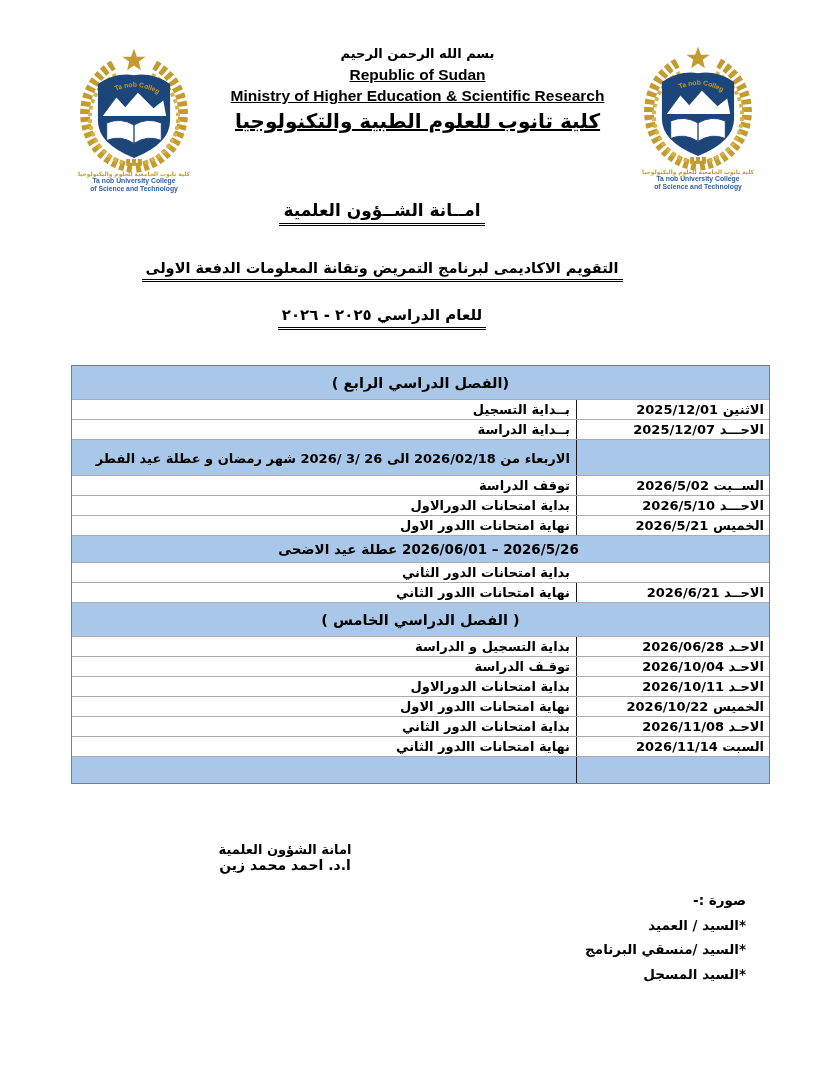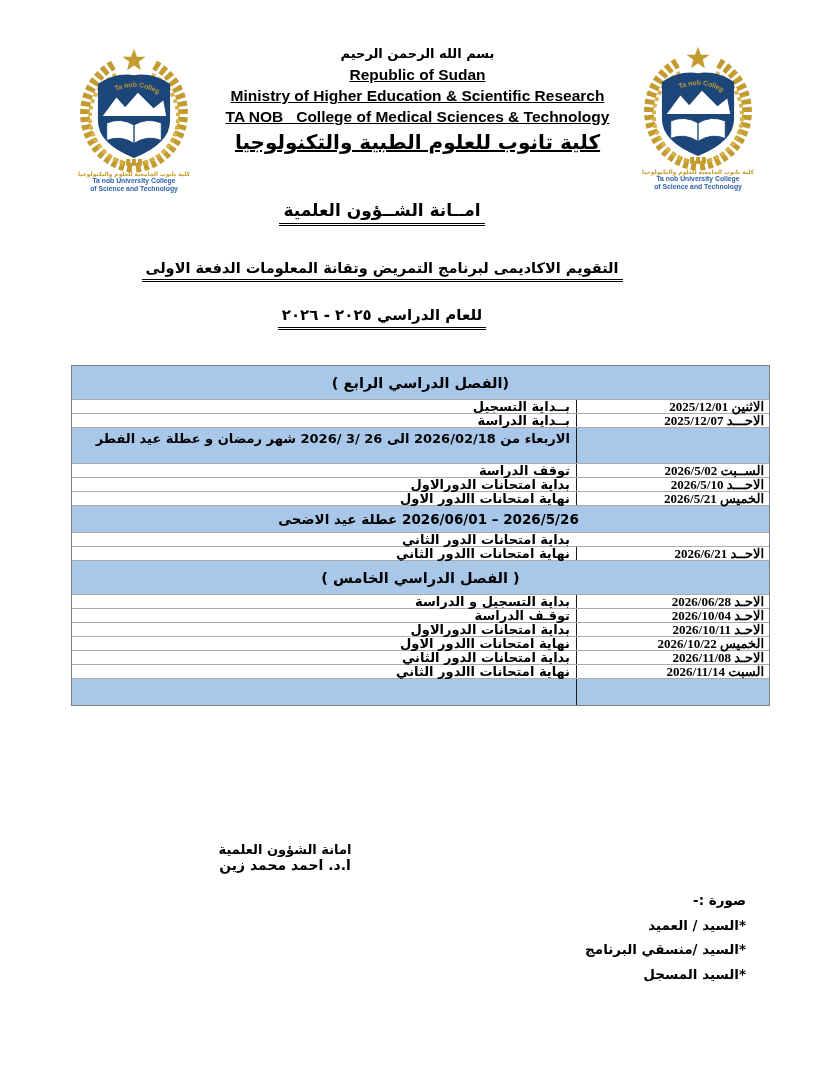--- a/index.html
+++ b/index.html
@@ -29,29 +29,29 @@
   .t3{top:305px;} .t3 span{font-size:15px;}
 
   
   .cal{left:71px;top:365px;width:697px;border:1.6px solid #7d7d7d;background:#fff;}
   .trow{display:flex;border-bottom:1px solid #ababab;box-sizing:border-box;align-items:stretch;}
   .trow:last-child{border-bottom:none;}
   .cell-event{width:504px;box-sizing:border-box;display:flex;align-items:center;
               justify-content:flex-start;
               font-weight:bold;font-size:13px;padding:0 6px;}
   .cell-date{flex:1;box-sizing:border-box;border-left:1.3px solid #1b1b1b;display:flex;
-             align-items:center;font-weight:bold;font-size:13px;padding:0 5px;font-family:Liberation Serif, serif;}
+             align-items:center;font-weight:bold;font-size:13px;padding:0 5px;}
   .cell-full{width:100%;display:flex;align-items:center;justify-content:center;
              font-weight:bold;font-size:14.5px;}
   .section{height:34px;background:#a9c7e8;}
-  .event{height:14px;background:#ffffff;}
+  .event{height:20px;background:#ffffff;}
   .banner{height:27px;background:#a9c7e8;}
   .banner .cell-full{font-size:13.5px;padding-left:16px;}
   .banner_split{height:36px;background:#a9c7e8;}
-  .banner_split .cell-event{align-items:flex-start;padding-top:3px;font-size:13px;}
+  .banner_split .cell-event{align-items:flex-start;padding-top:11px;font-size:13px;}
   .empty{height:26px;background:#a9c7e8;}
 
   
   .foot-left{left:185px;top:842px;width:200px;text-align:center;direction:rtl;font-weight:bold;}
   .foot-left .dept{font-size:13px;}
   .foot-left .signer{font-size:14px;margin-top:0;}
   .cc{right:88px;top:888px;width:260px;text-align:right;direction:rtl;font-weight:bold;}
   .cc div{font-size:13.5px;line-height:24.5px;}
 </style>
 </head>
@@ -106,21 +106,20 @@
   </g>
   <text x="80" y="132" text-anchor="middle" font-size="6" fill="#c49b2e" font-weight="bold" direction="rtl">كلية تانوب الجامعية للعلوم والتكنولوجيا</text>
   <text x="80" y="140" text-anchor="middle" font-size="7" fill="#2d5fa6" font-weight="bold" font-family="Liberation Sans, sans-serif">Ta nob University College</text>
   <text x="80" y="148" text-anchor="middle" font-size="7" fill="#2d5fa6" font-weight="bold" font-family="Liberation Sans, sans-serif">of Science and Technology</text>
 </svg>
 
 <div class="abs head-center">
   <div class="bismillah">بسم الله الرحمن الرحيم</div>
   <div class="en-line">Republic of Sudan</div>
   <div class="en-line">Ministry of Higher Education &amp; Scientific Research</div>
-  <div class="en-line">TA NOB&nbsp;&nbsp; College of Medical Sciences &amp; Technology</div>
   <div class="ar-college">كلية تانوب للعلوم الطبية والتكنولوجيا</div>
 </div>
 
 <div class="abs title t1">
   <span>امــانة الشــؤون العلمية</span>
 </div>
 <div class="abs title t2">
   <span>التقويم الاكاديمى لبرنامج التمريض وتقانة المعلومات الدفعة الاولى</span>
 </div>
 <div class="abs title t3">

